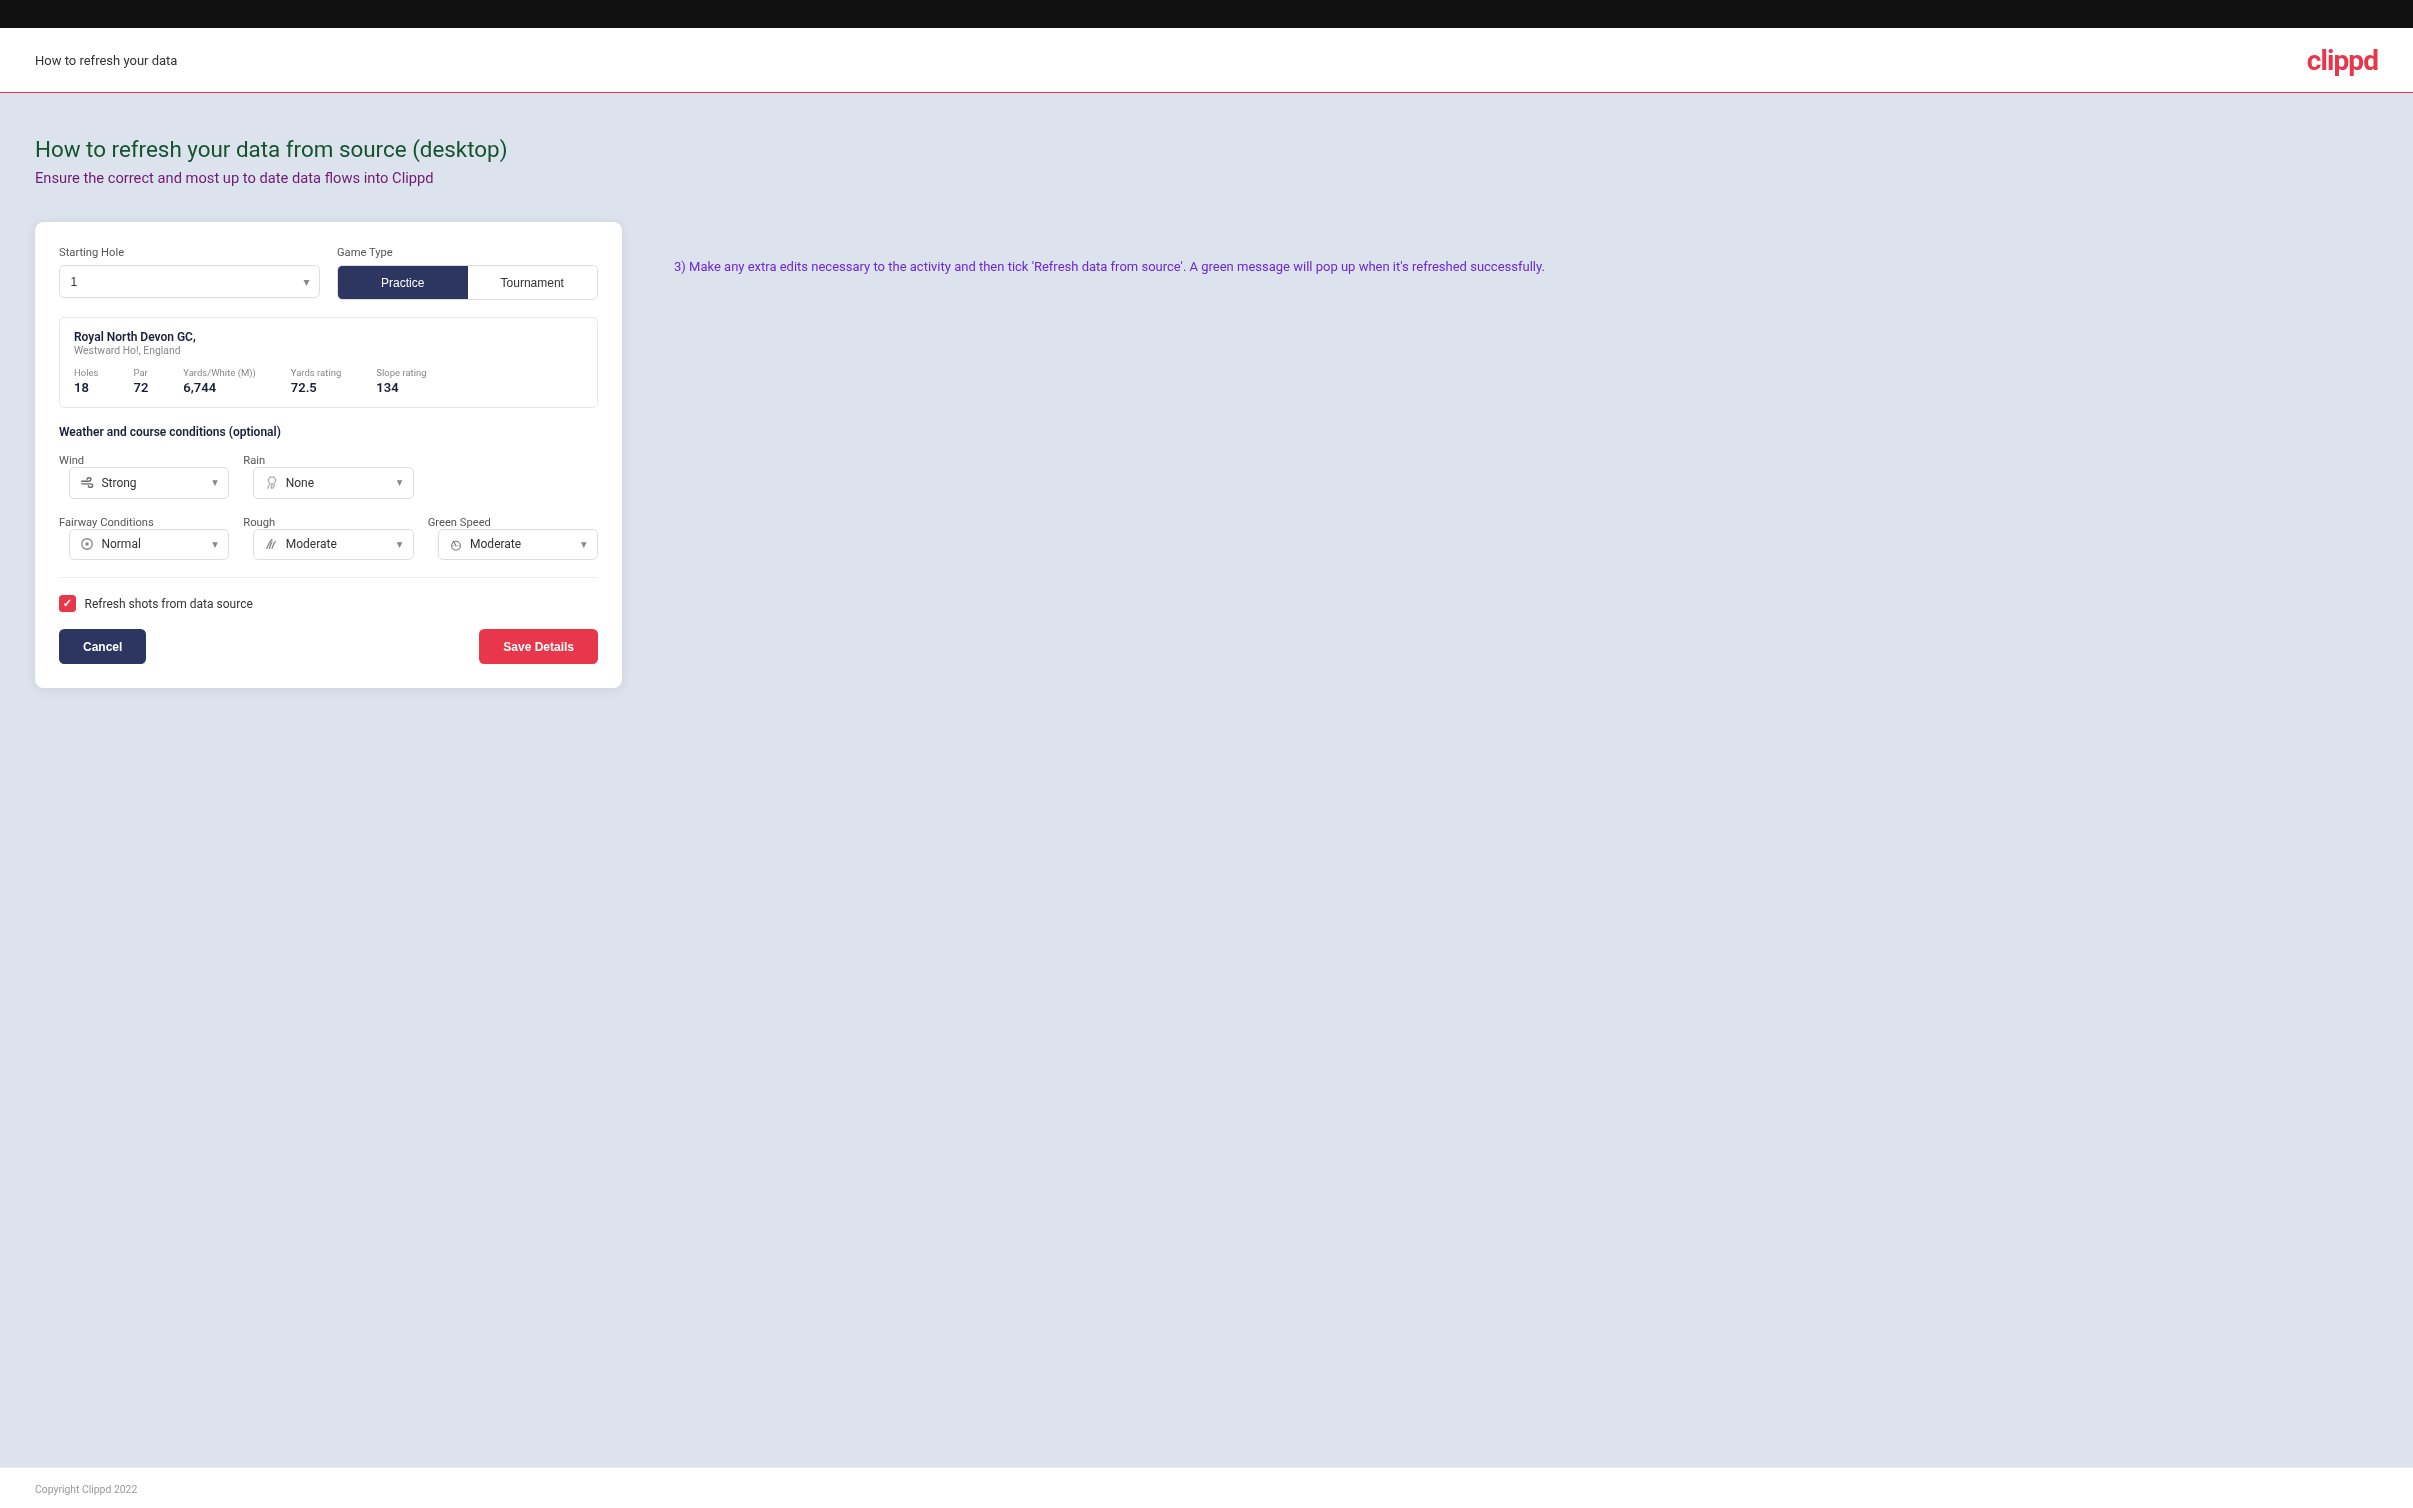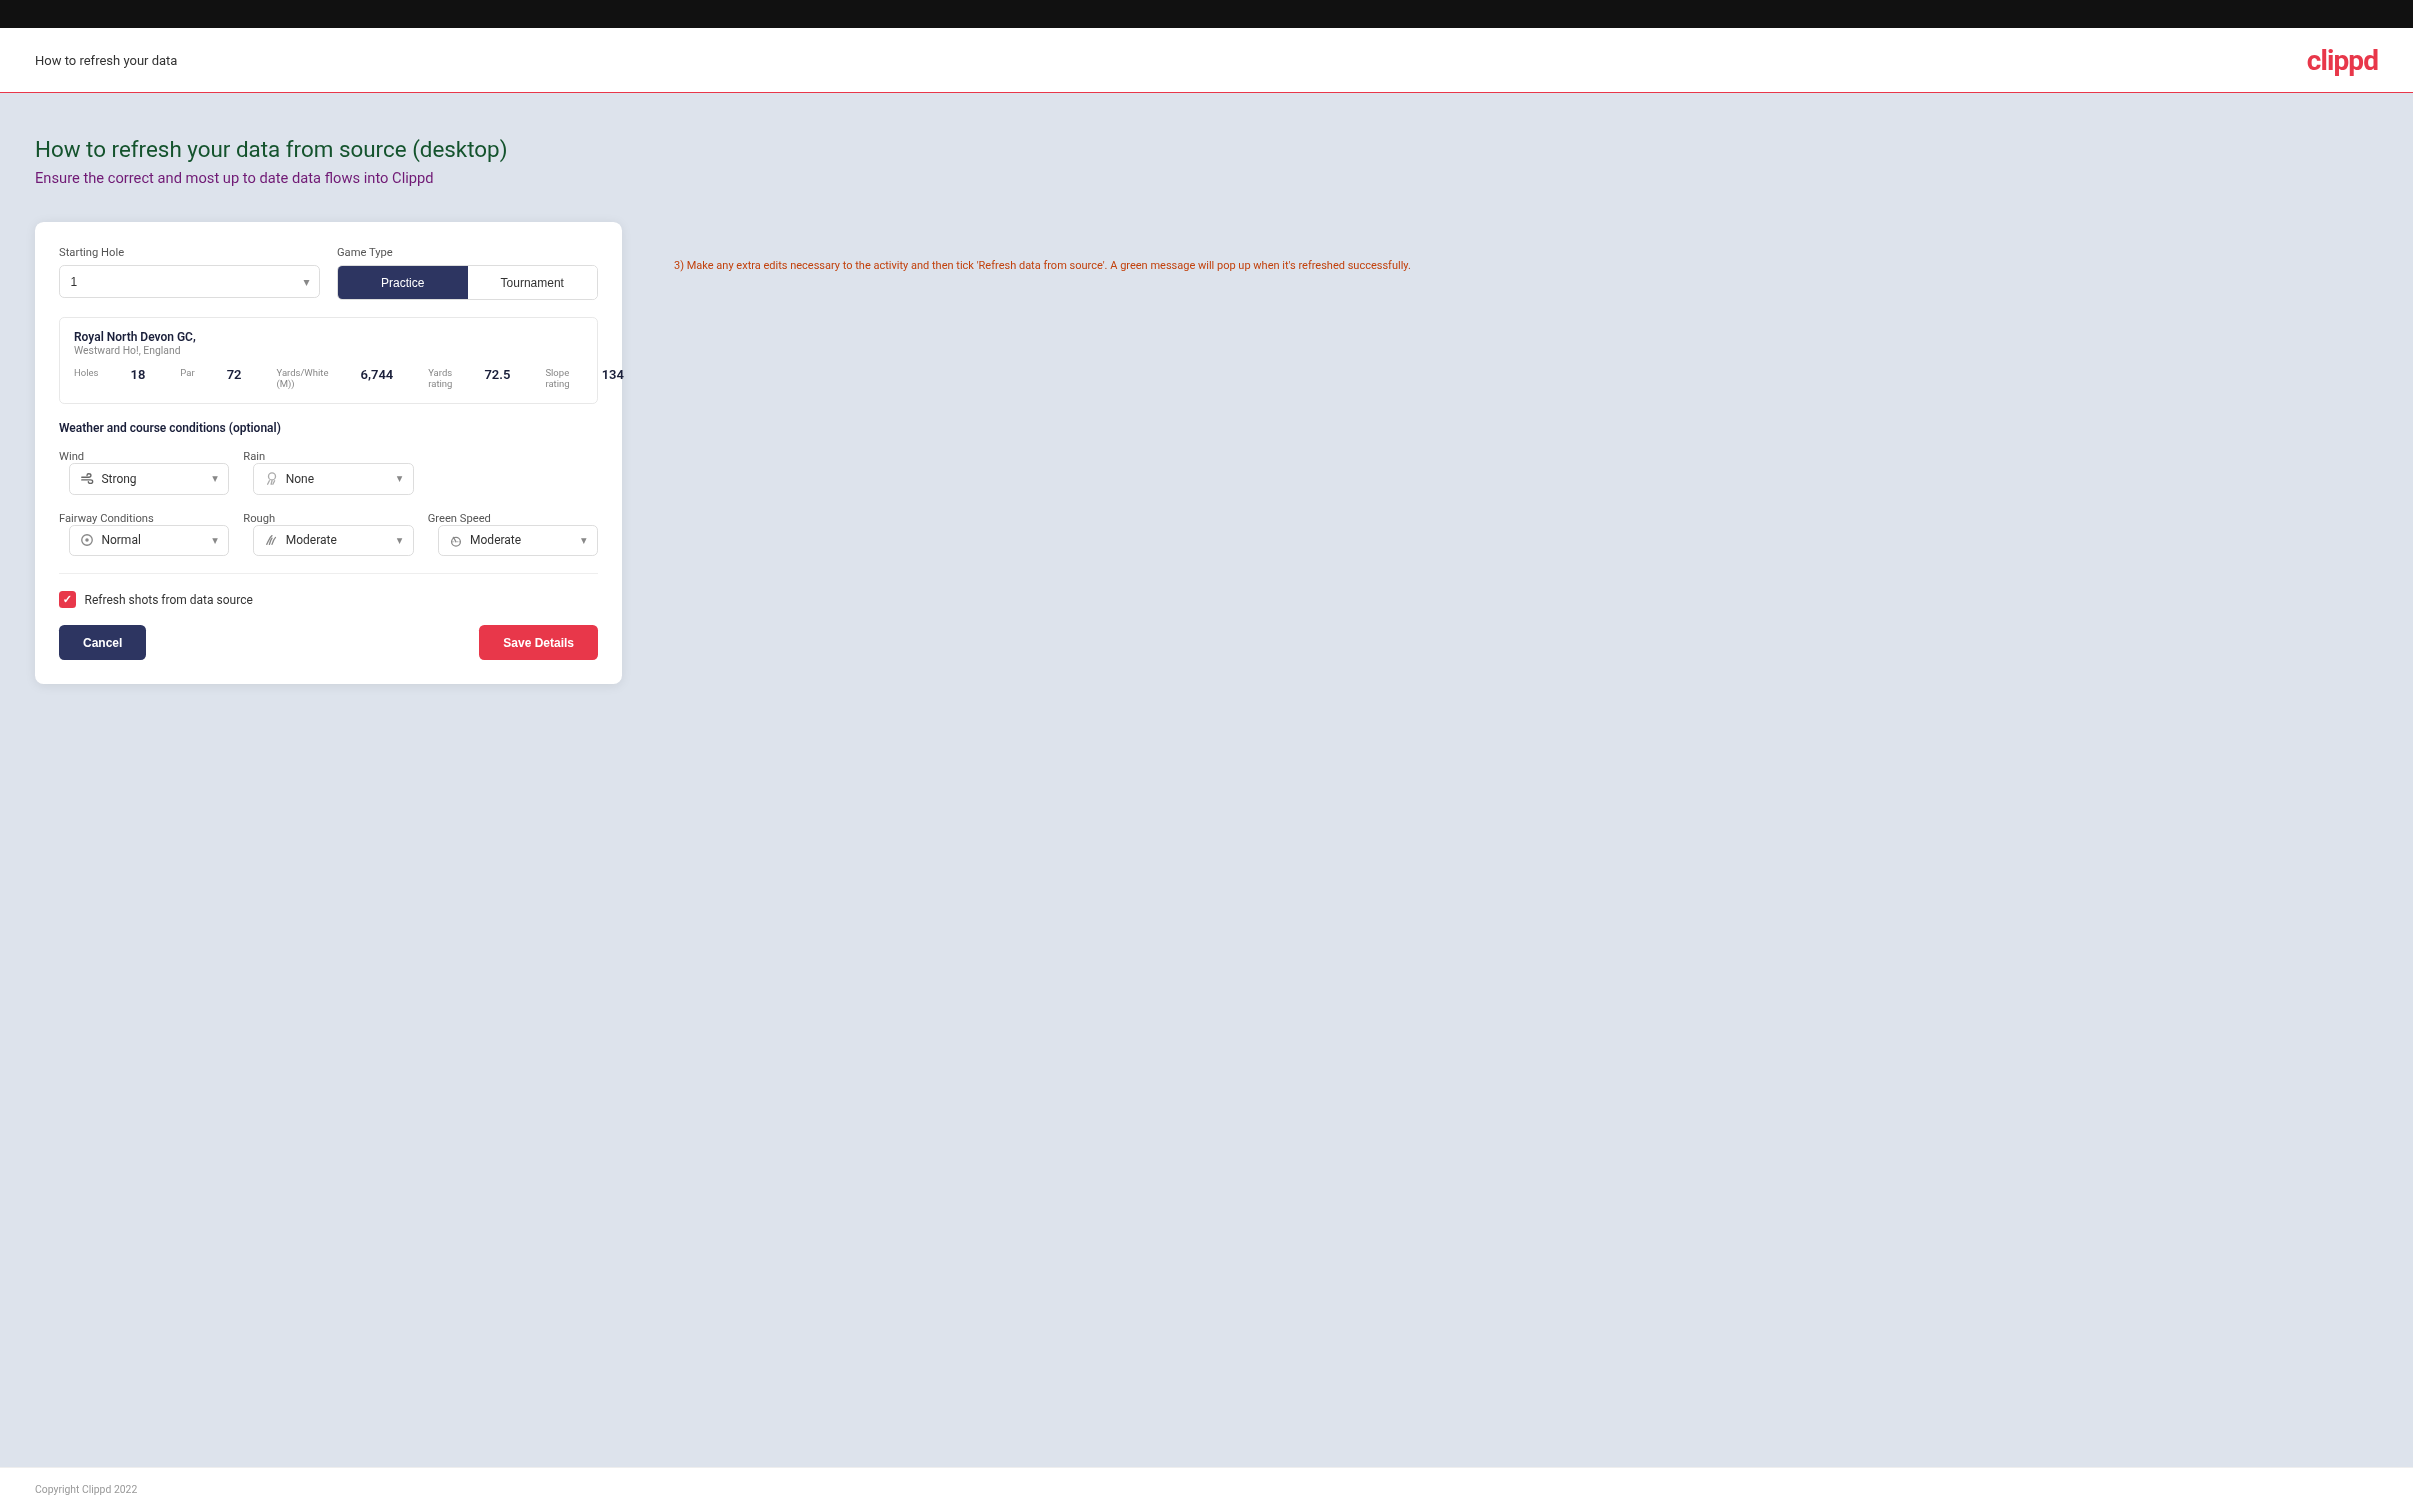--- a/index.html
+++ b/index.html
@@ -165,22 +165,21 @@
       font-size: 10.4px;
       color: #888;
       margin-bottom: 10.4px;
     }
     .course-stats {
       display: flex;
       gap: 35px;
     }
     .course-stat {
       display: flex;
-      flex-direction: row;
-      gap: 32px;
+      flex-direction: column;
     }
     .course-stat-label {
       font-size: 9.5px;
       color: #888;
       margin-bottom: 1.7px;
     }
     .course-stat-value {
       font-size: 13px;
       font-weight: 600;
       color: #1a1f3a;
@@ -253,22 +252,22 @@
       border-radius: 5.2px;
       font-size: 12px;
       font-weight: 600;
       cursor: pointer;
     }
     .sidebar-text {
       flex: 1;
       padding-top: 35px;
     }
     .sidebar-description {
-      font-size: 11px;
-      color: #c2410c;
+      font-size: 13px;
+      color: #6d28d9;
       line-height: 1.55;
       font-weight: 400;
     }
     .footer {
       background: #fff;
       padding: 12px 35px;
       border-top: 0.9px solid #eee;
     }
     .footer-text {
       font-size: 10.4px;

